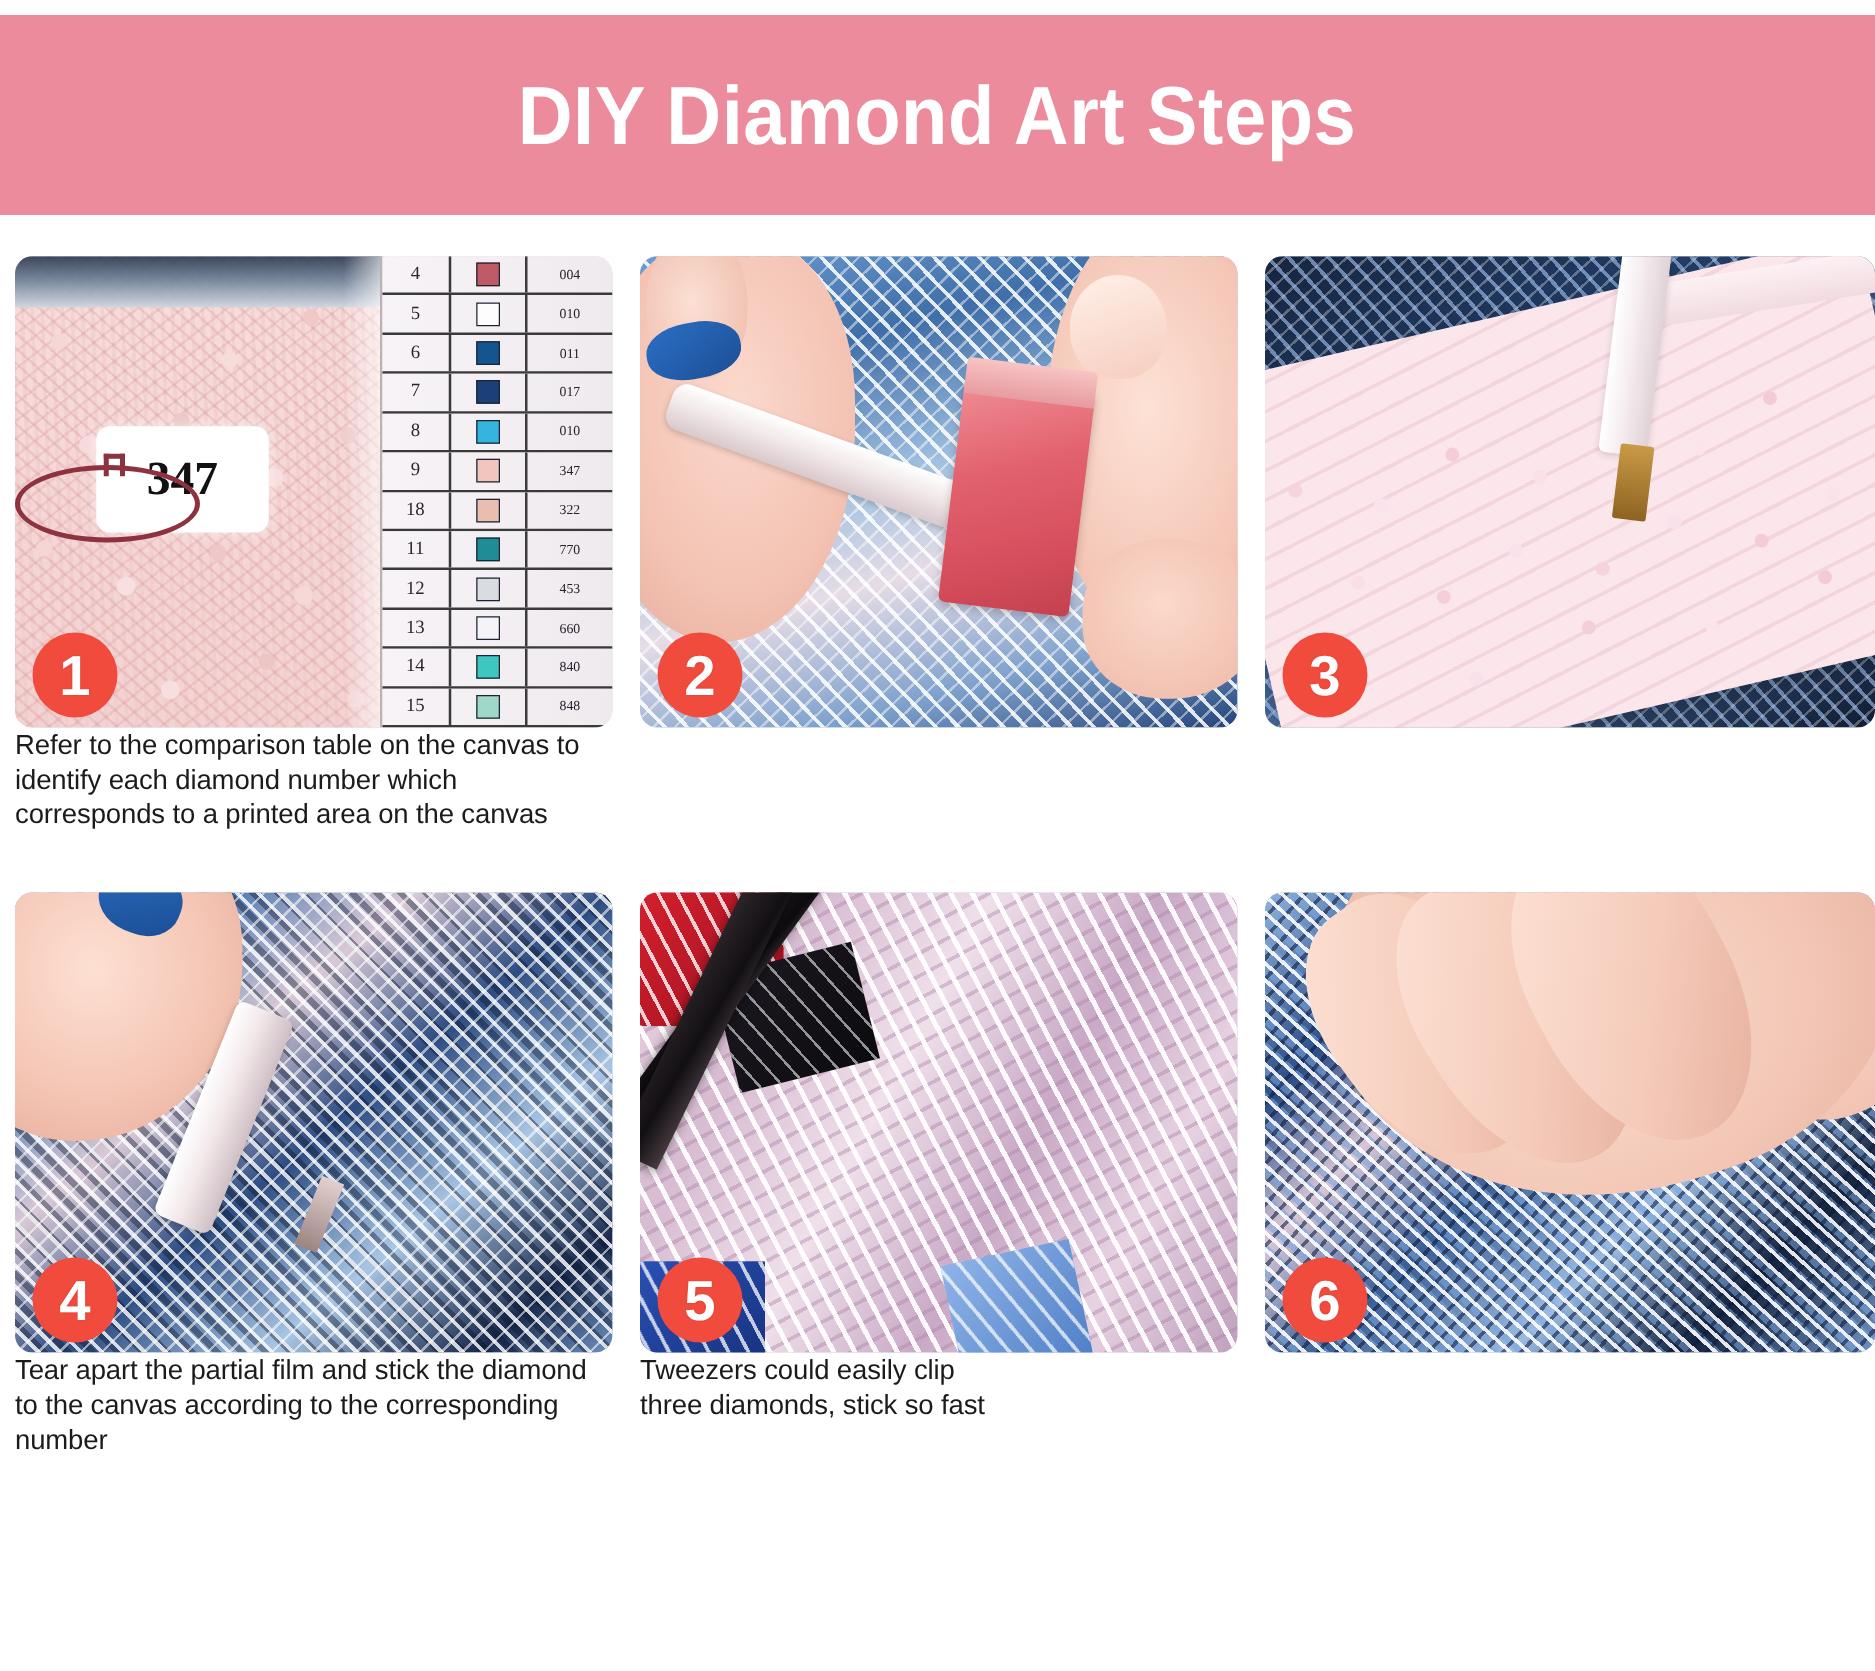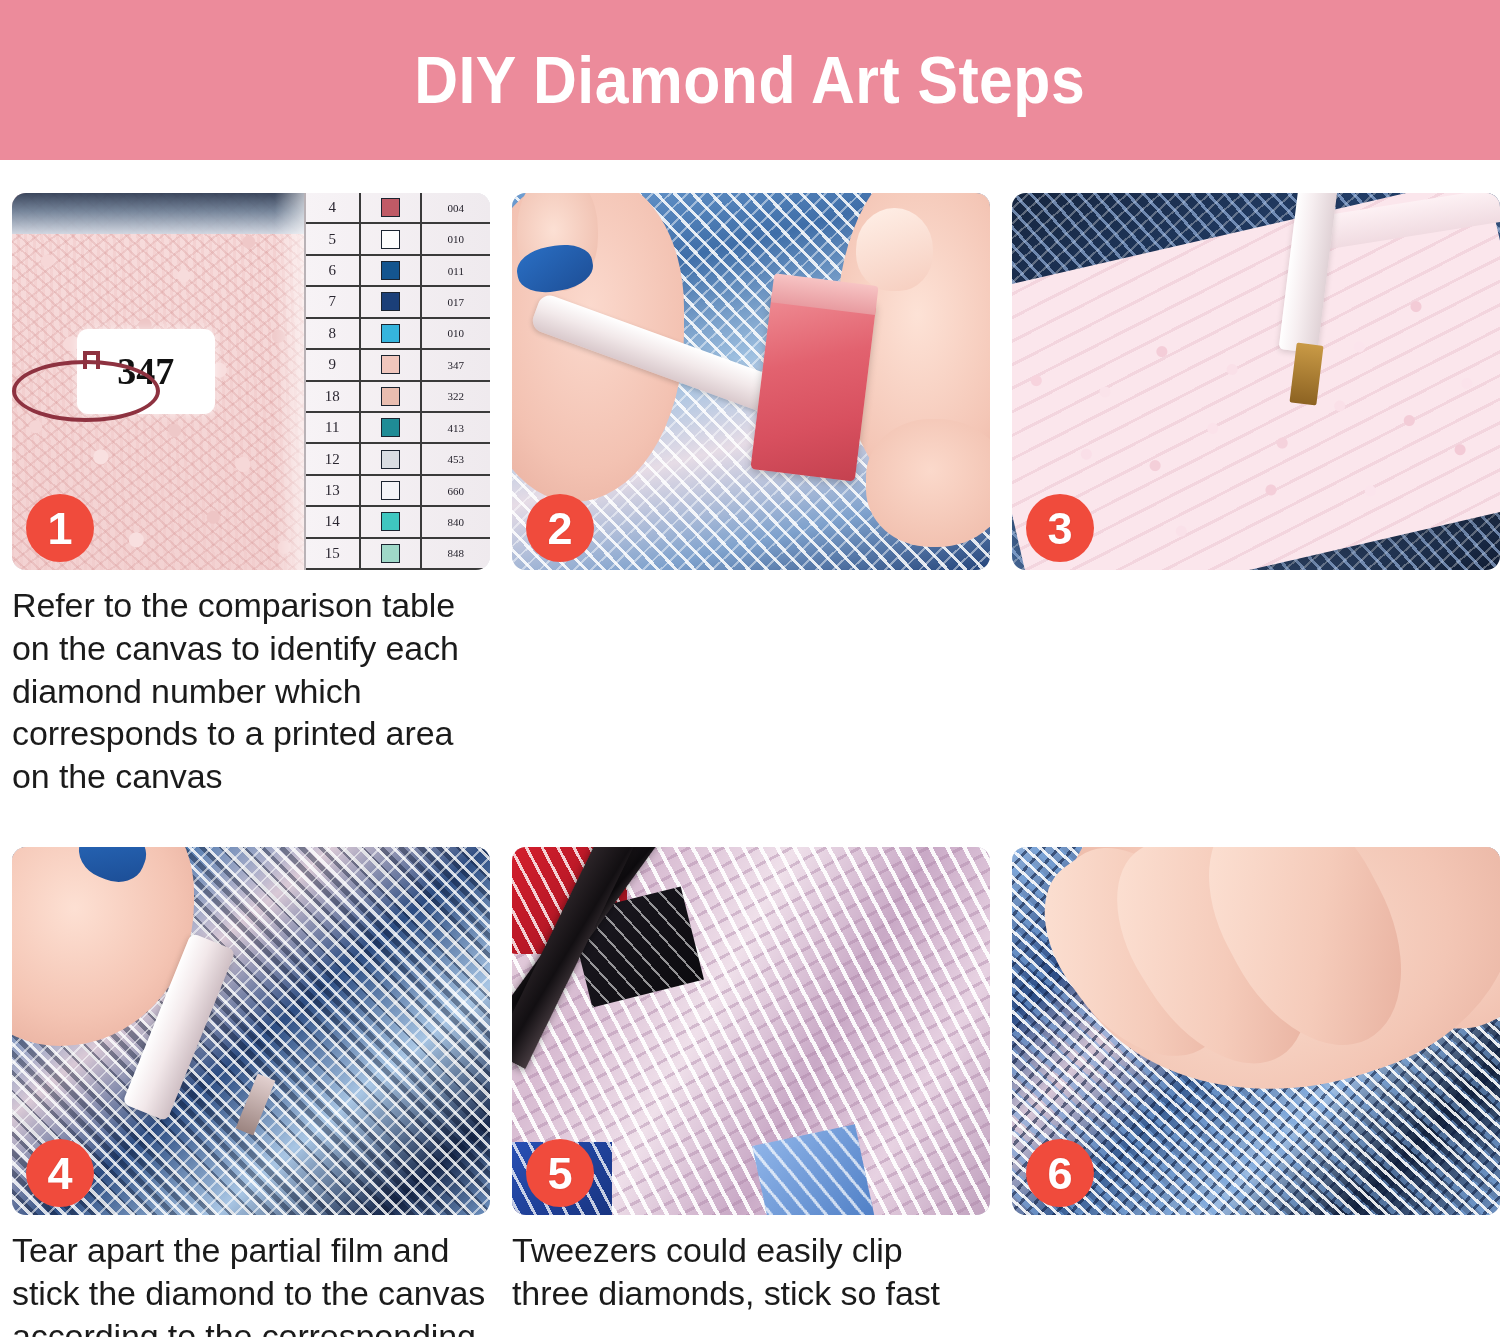--- a/index.html
+++ b/index.html
@@ -6,21 +6,21 @@
   html, body {
     width:1500px; height:1337px;
     background:#ffffff;
     font-family:"Liberation Sans", sans-serif;
     overflow:hidden;
   }
 
   
   .banner {
     width:1500px; height:160px;
-    display:flex; align-items:center; justify-content:center;
+    display:flex; align-items:center; justify-content:center;margin-top:12px;
   }
   .banner-title {
     color:#ffffff;
     font-size:66px;
     font-weight:bold;
     letter-spacing:0.5px;
     line-height:1;
     font-family:"Liberation Sans", sans-serif;
     transform:scaleX(0.92);
   }
@@ -59,22 +59,21 @@
     font-weight:bold;
     display:flex; align-items:center; justify-content:center;
     line-height:1;
     z-index:40;
     font-family:"Liberation Sans", sans-serif;
     text-shadow:0 0 2px rgba(0,0,0,0.10);
   }
 
   
   .caption {
-    margin-top:14px;
-    font-size:34px;
+    font-size:22px;
     line-height:1.26;
     color:#1b1b1b;
     font-family:"Liberation Sans", sans-serif;
     letter-spacing:-0.1px;
     white-space:pre-line;
   }
   .caption.narrow { max-width:470px; }
 
   
   .p1-bag {
@@ -513,21 +512,21 @@
           <div class="p1-c2">
               <span class="p1-sw" style="background:#e9bdb0"></span>
             </div>
           <div class="p1-c3">322</div>
         </div>
         <div class="p1-row">
           <div class="p1-c1">11</div>
           <div class="p1-c2">
               <span class="p1-sw" style="background:#1f8c96"></span>
             </div>
-          <div class="p1-c3">413</div>
+          <div class="p1-c3">770</div>
         </div>
         <div class="p1-row">
           <div class="p1-c1">12</div>
           <div class="p1-c2">
               <span class="p1-sw" style="background:#d9dde2"></span>
             </div>
           <div class="p1-c3">453</div>
         </div>
         <div class="p1-row">
           <div class="p1-c1">13</div>

